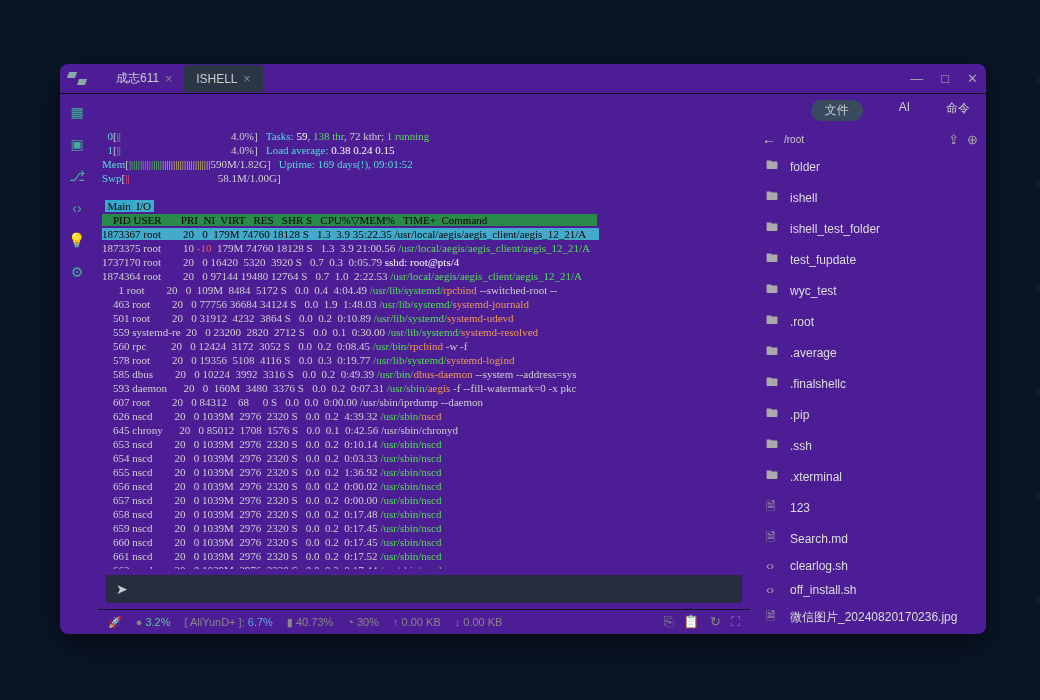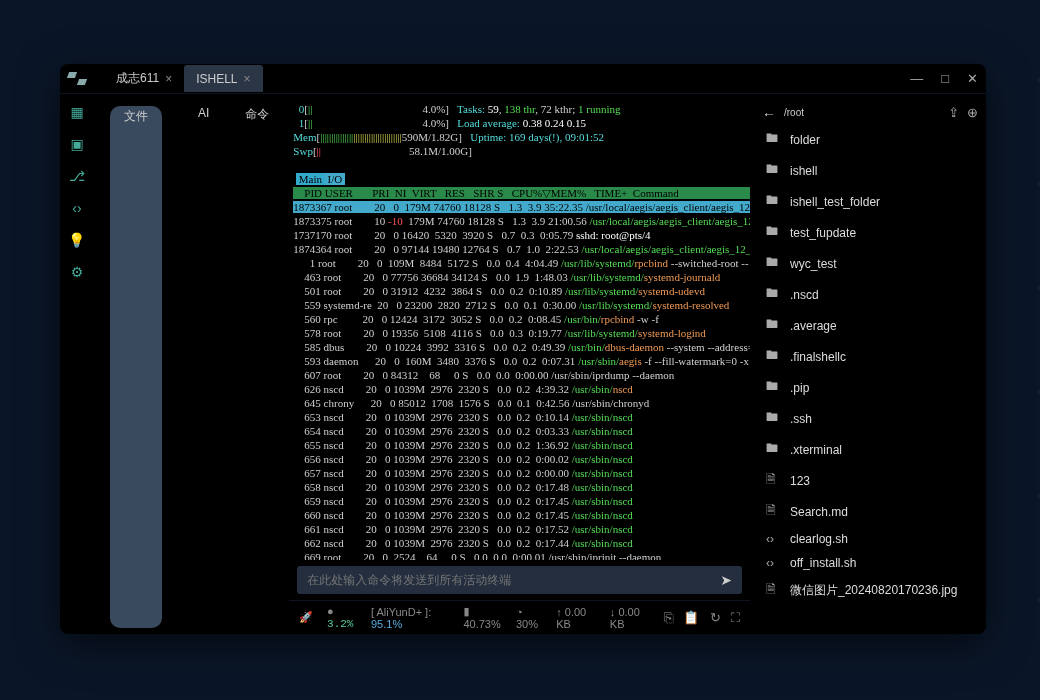--- a/index.html
+++ b/index.html
@@ -2,56 +2,56 @@
 <html><head>
 <meta charset="utf-8">
 <style>
 * { margin:0; padding:0; box-sizing:border-box; }
 body { background:#0a1628; font-family:"Microsoft YaHei",Arial,sans-serif; font-size:12px; color:#ccc; width:1040px; height:700px; overflow:hidden; position:relative; }
 .bg-hex { position:absolute; inset:0; z-index:0; opacity:0.15; background-image:
   radial-gradient(circle at 80px 80px, #2a5a8a 2px, transparent 3px),
   radial-gradient(circle at 920px 620px, #2a5a8a 2px, transparent 3px);
   background-size:120px 104px; background-position:0 0, 60px 52px;
 }
-.window { position:absolute; left:60px; top:64px; width:926px; height:570px; background:#000000; border-radius:8px; box-shadow:0 10px 40px rgba(0,0,0,.6); display:flex; flex-direction:column; z-index:10; }
+.window { position:absolute; left:60px; top:64px; width:926px; height:570px; background:#4c1d95; border-radius:8px; box-shadow:0 10px 40px rgba(0,0,0,.6); display:flex; flex-direction:column; z-index:10; }
 .titlebar { height:30px; display:flex; align-items:center; padding:0 8px; border-bottom:1px solid #0e1420; }
 .logo { width:24px; height:14px; margin-right:12px; display:flex; gap:2px; }
 .logo i { display:block; width:8px; height:6px; background:#8aa; transform:skewX(-20deg); }
 .logo i:nth-child(2){ margin-top:7px; }
 .tabs { display:flex; gap:0; }
 .tab { padding:5px 12px; font-size:12px; color:#ccc; display:flex; align-items:center; gap:6px; }
 .tab.active { background:#2a3646; border-radius:3px 3px 0 0; }
 .tab .x { color:#888; cursor:pointer; }
 .winctl { margin-left:auto; display:flex; gap:18px; color:#aaa; }
 .winctl span { cursor:pointer; font-size:13px; }
 .body { flex:1; display:flex; overflow:hidden; }
 .sidebar-l { width:34px; display:flex; flex-direction:column; align-items:center; padding-top:10px; gap:16px; }
 .sidebar-l .ico { width:16px; height:16px; display:flex; align-items:center; justify-content:center; color:#4a9; font-size:14px; cursor:pointer; }
-.main { flex:1; display:flex; overflow:hidden;margin-top:6px; }
+.main { flex:1; display:flex; flex-direction:column; overflow:hidden; }
 .topbar { display:flex; justify-content:flex-end; padding:6px 16px; gap:36px; font-size:12px; color:#ccc; }
 .topbar span { cursor:pointer; }
 .topbar .active { background:#3a4a5e; padding:2px 14px; border-radius:10px; }
 .content { flex:1; display:flex; overflow:hidden; }
 .term-wrap { flex:1; display:flex; flex-direction:column; overflow:hidden; padding:0 4px; }
 .term { flex:1; font-family:Liberation Serif, serif; font-size:11px; line-height:14px; white-space:pre; color:#d0d0d0; overflow:hidden; padding:2px 4px; }
 .c-cyan{color:#5dd;} .c-red{color:#f55;} .c-grn{color:#5d5;} .c-yel{color:#dd5;} .c-or{color:#e95;} .c-wht{color:#fff;}
 .bg-grn{background:#2a8a4a;color:#000;} .bg-cyan{background:#3ac;color:#000;} .bg-sel{background:#4ac;color:#000;}
 .fpanel { width:232px; display:flex; flex-direction:column; }
 .fhead { display:flex; align-items:center; padding:4px 8px; gap:8px; color:#ccc; }
 .fhead .back { cursor:pointer; font-size:14px; }
 .fhead .path { flex:1; font-size:10px; }
 .fhead .hico { cursor:pointer; color:#aaa; font-size:13px; }
 .flist { flex:1; overflow:auto; }
 .frow { display:flex; align-items:center; gap:10px; padding:5px 12px; color:#ddd; cursor:pointer; font-size:12px; }
 .frow .fico { width:14px; font-size:12px; color:#aaa; }
 .input-bar { display:flex; align-items:center; margin:6px 8px; background:#242e3e; border-radius:3px; padding:6px 10px; }
 .input-bar input { flex:1; background:none; border:none; color:#ccc; font-size:12px; outline:none; }
 .input-bar .send { color:#ccc; font-size:14px; cursor:pointer; }
 .status { display:flex; align-items:center; padding:4px 10px; gap:14px; color:#888; font-size:11px; border-top:1px solid #0e1420; }
-.status .grn{color:#5c9;font-family:Liberation Mono, monospace;} .status .cy{color:#5ad;}
+.status .grn{color:#5c9;} .status .cy{color:#5ad;}
 .status .right { margin-left:auto; display:flex; gap:10px; color:#888; }
 .status .right span { cursor:pointer; font-size:13px; }
 </style>
 </head>
 <body>
 <div class="bg-hex"></div>
 
 <div class="window">
   <div class="titlebar">
     <div class="logo">
@@ -120,27 +120,26 @@
     657 nscd        20   0 1039M  2976  2320 S   0.0  0.2  0:00.00 <span class="c-grn">/usr/sbin/</span><span class="c-grn">nscd</span>
     658 nscd        20   0 1039M  2976  2320 S   0.0  0.2  0:17.48 <span class="c-grn">/usr/sbin/</span><span class="c-grn">nscd</span>
     659 nscd        20   0 1039M  2976  2320 S   0.0  0.2  0:17.45 <span class="c-grn">/usr/sbin/</span><span class="c-grn">nscd</span>
     660 nscd        20   0 1039M  2976  2320 S   0.0  0.2  0:17.45 <span class="c-grn">/usr/sbin/</span><span class="c-grn">nscd</span>
     661 nscd        20   0 1039M  2976  2320 S   0.0  0.2  0:17.52 <span class="c-grn">/usr/sbin/</span><span class="c-grn">nscd</span>
     662 nscd        20   0 1039M  2976  2320 S   0.0  0.2  0:17.44 <span class="c-grn">/usr/sbin/</span><span class="c-grn">nscd</span>
     669 root        20   0  2524    64     0 S   0.0  0.0  0:00.01 /usr/sbin/iprinit --daemon
     672 root        20   0  2524    92     0 S   0.0  0.0  0:00.01 /usr/sbin/iprupdate --daemon
 F1<span class="bg-cyan">Help</span>F2<span class="bg-cyan">Setup</span>F3<span class="bg-cyan">Search</span>F4<span class="bg-cyan">Filter</span>F5<span class="bg-cyan">Tree </span>F6<span class="bg-cyan">SortBy</span>F7<span class="bg-cyan">Nice -</span>F8<span class="bg-cyan">Nice +</span>F9<span class="bg-cyan">Kill </span>F10<span class="bg-cyan">Quit </span><span class="bg-cyan">                              </span></div>
           <div class="input-bar">
-            <input placeholder="在此处输入命令将发送到所有活动终端" style="">
             <span class="send">➤</span>
           </div>
           <div class="status">
             <span>🚀</span>
             <span>● <span class="grn">3.2%</span></span>
-            <span><span>[ AliYunD+ ]:</span> <span class="cy">95.1%</span></span>
+            <span><span>[ AliYunD+ ]:</span> <span class="cy">6.7%</span></span>
             <span>▮ <span>40.73%</span></span>
             <span>◔ <span>30%</span></span>
             <span>↑ <span>0.00 KB</span></span>
             <span>↓ <span>0.00 KB</span></span>
             <div class="right">
               <span>⎘</span>
               <span>📋</span>
               <span>↻</span>
               <span>⛶</span>
             </div>
@@ -169,21 +168,21 @@
               <div class="frow">
                 <span class="fico">🖿</span>
                 <span>test_fupdate</span>
               </div>
               <div class="frow">
                 <span class="fico">🖿</span>
                 <span>wyc_test</span>
               </div>
               <div class="frow">
                 <span class="fico">🖿</span>
-                <span>.nscd</span>
+                <span>.root</span>
               </div>
               <div class="frow">
                 <span class="fico">🖿</span>
                 <span>.average</span>
               </div>
               <div class="frow">
                 <span class="fico">🖿</span>
                 <span>.finalshellc</span>
               </div>
               <div class="frow">

